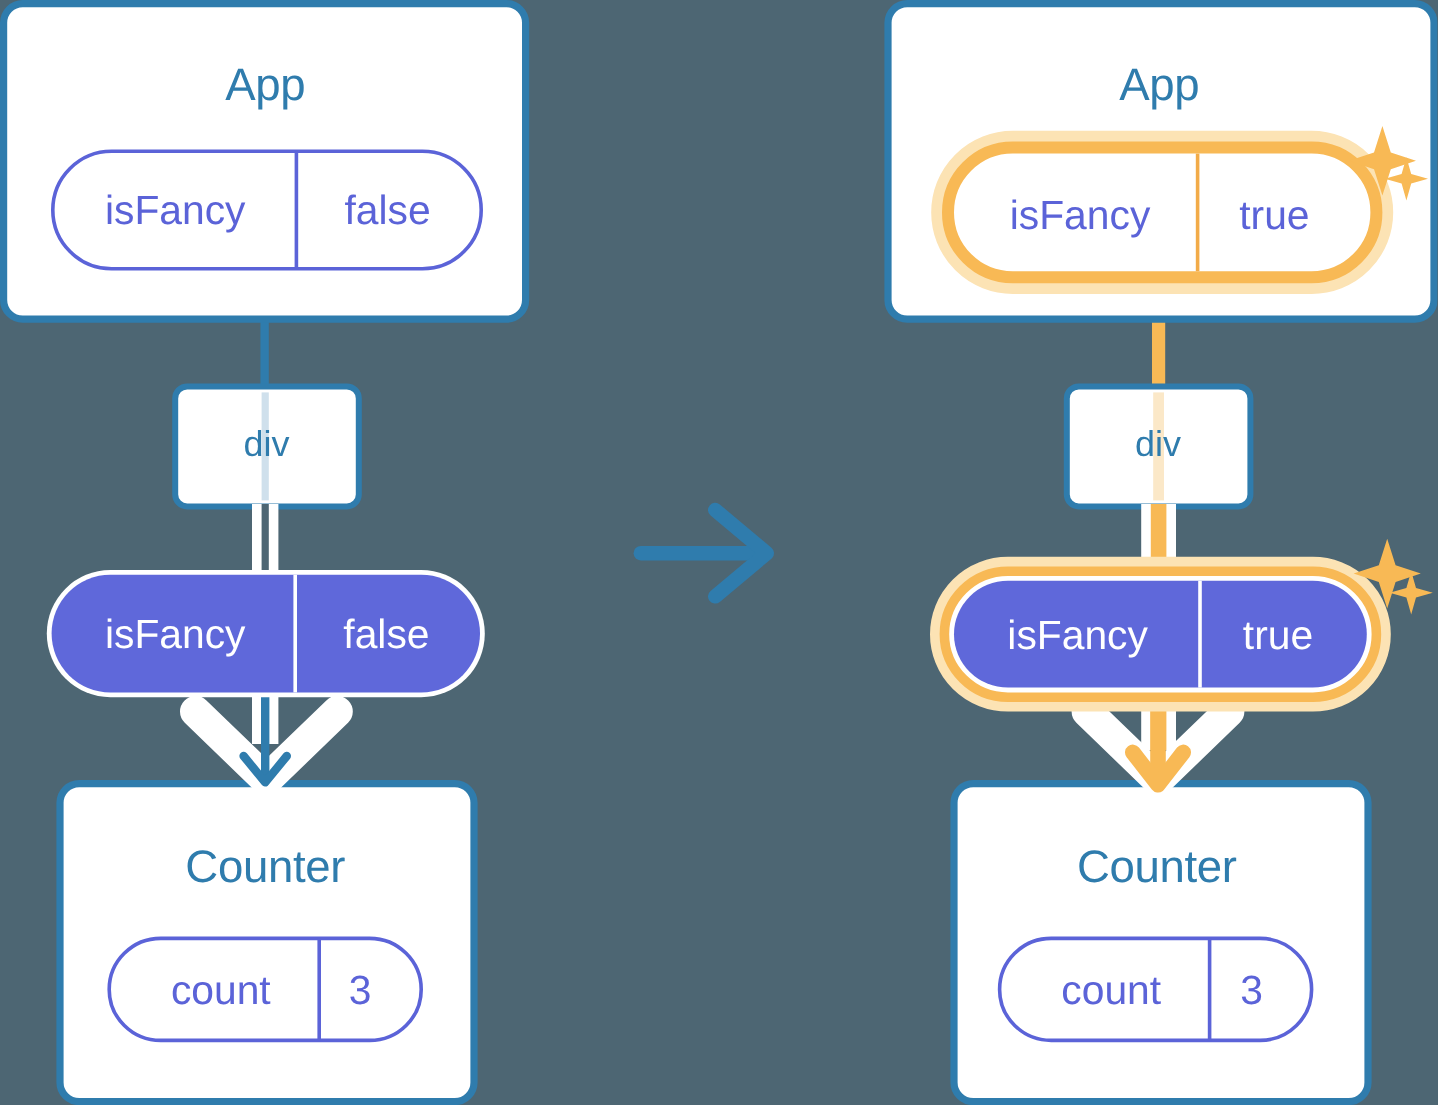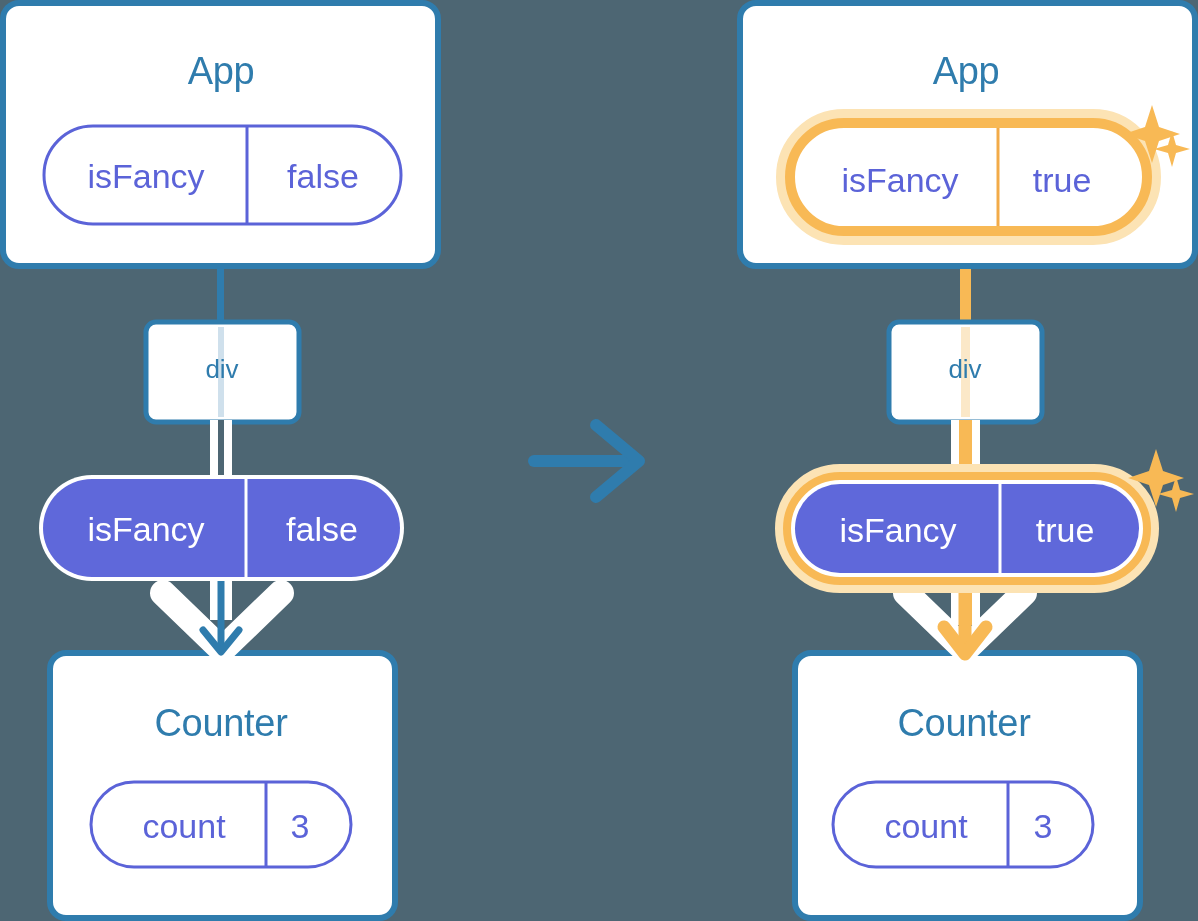--- a/index.html
+++ b/index.html
@@ -43,21 +43,21 @@
   }
   .pill-text-white {
     color: #ffffff;
     font-size: 34px;
   }
   .pill-text-bold {
     font-weight: normal;
   }
   .div-text {
     color: #2f7cad;
-    font-size: 26px;
+    font-size: 30px;
   }
   .center {
     text-align: center;
     transform: translateX(-50%);
   }
 </style>
 </head>
 <body>
 
 <div id="stage">

